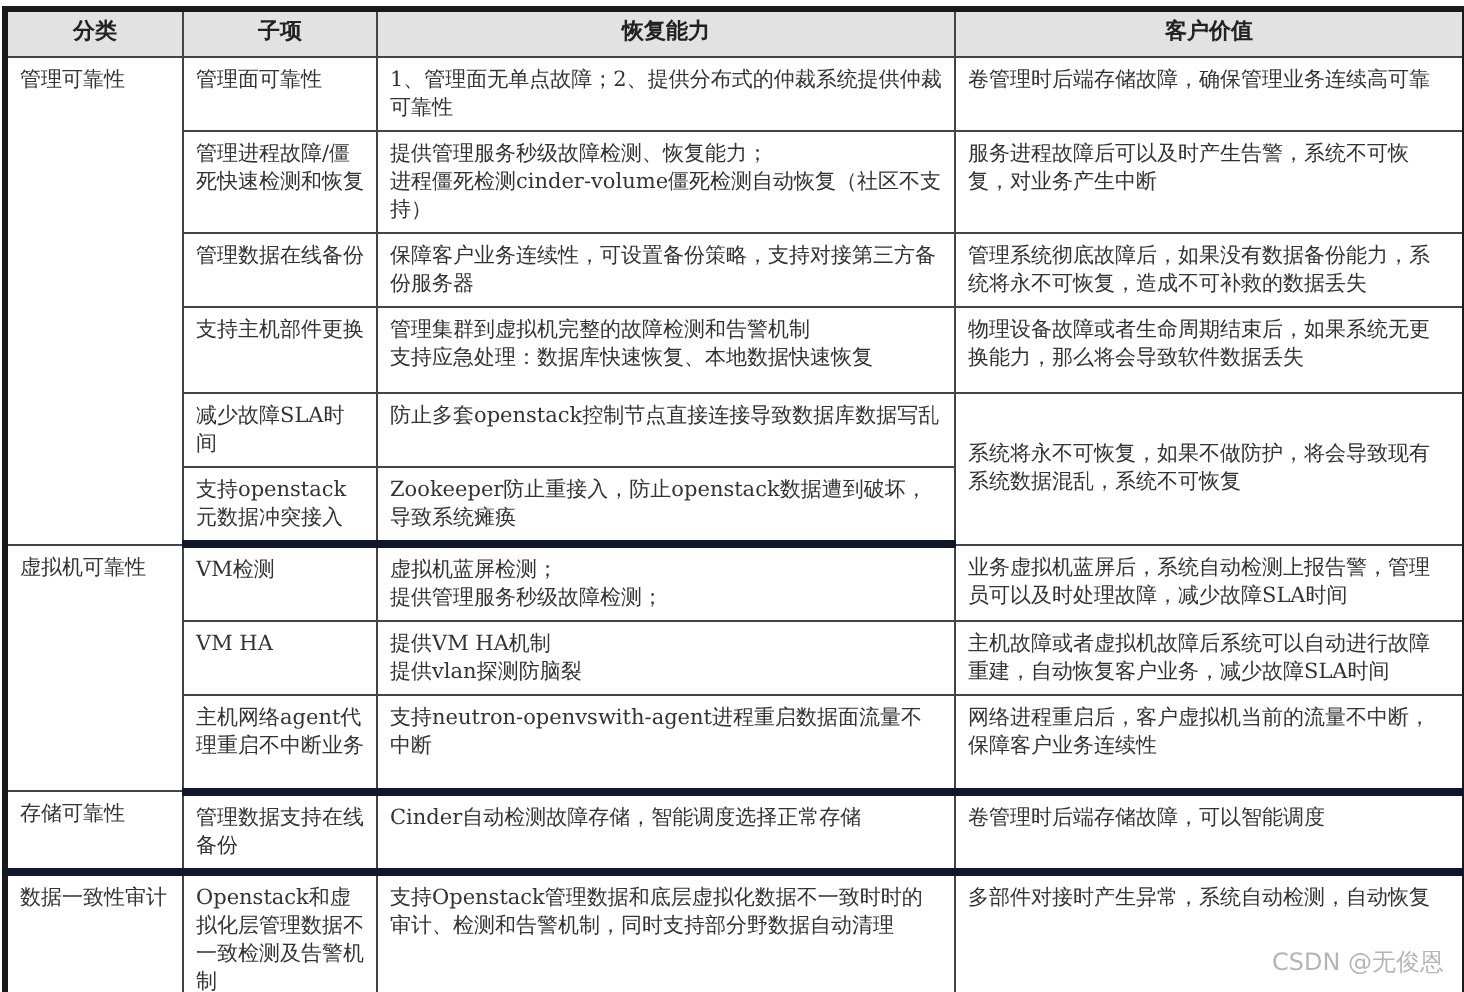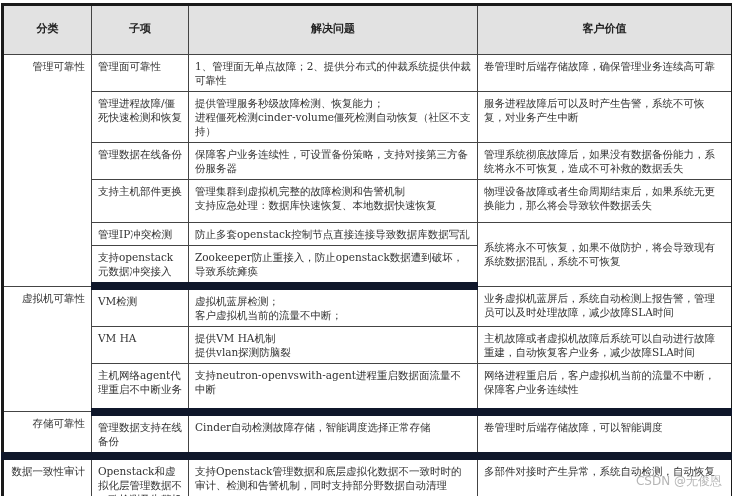--- a/index.html
+++ b/index.html
@@ -6,42 +6,42 @@
   body { width:732px; height:496px; overflow:hidden; position:relative;
          font-family:"DejaVu Serif","Liberation Serif",serif; color:#333; }
   table.tbl {
     position:absolute; left:1px; top:3px;
     width:730px; border-collapse:collapse; table-layout:fixed;
     border:3px solid #1a1a1a;
     font-size:10.5px; line-height:14px;
   }
   .tbl th, .tbl td { border:1px solid #444; vertical-align:top; padding:4px 6px; }
   .tbl th { background:#e2e2e2; font-weight:bold; color:#222; text-align:center;
-            height:16px; padding:16px 6px; font-family:"DejaVu Sans","Liberation Sans",sans-serif; font-size:11px; }
-  .tbl td.cat { text-align:right; }
-  .tbl tr.group-end td { border-bottom:8px solid #0f172a; }
+            height:16px; padding:3px 6px; font-family:"DejaVu Sans","Liberation Sans",sans-serif; font-size:11px; }
+  .tbl td.cat { text-align:left; }
+  .tbl tr.group-end td { border-bottom:4px solid #0f172a; }
   .tbl td .line { display:block; }
   .watermark { position:absolute; right:10px; bottom:6px; font-size:12px; color:rgba(120,120,120,0.55);
                font-family:"DejaVu Sans","Liberation Sans",sans-serif; pointer-events:none; }
 </style>
 </head>
 <body>
 
 <table class="tbl">
   <colgroup>
     <col style="width:89px">
       <col style="width:97px">
       <col style="width:289px">
       <col style="width:255px">
   </colgroup>
   <thead>
     <tr>
       <th>分类</th>
       <th>子项</th>
-      <th>解决问题</th>
+      <th>恢复能力</th>
       <th>客户价值</th>
     </tr>
   </thead>
   <tbody>
 
     <tr style="height:34px">
       <td class="cat" rowspan="6">管理可靠性</td>
       <td>管理面可靠性</td>
       <td>
           <span class="line">1、管理面无单点故障；2、提供分布式的仲裁系统提供仲裁可靠性</span>
@@ -65,39 +65,39 @@
     </tr>
     <tr style="height:43px">
       <td>支持主机部件更换</td>
       <td>
         <span class="line">管理集群到虚拟机完整的故障检测和告警机制</span>
         <span class="line">支持应急处理：数据库快速恢复、本地数据快速恢复</span>
       </td>
       <td>物理设备故障或者生命周期结束后，如果系统无更换能力，那么将会导致软件数据丢失</td>
     </tr>
     <tr style="height:23px">
-      <td>管理IP冲突检测</td>
+      <td>减少故障SLA时间</td>
       <td>
           <span class="line">防止多套openstack控制节点直接连接导致数据库数据写乱</span>
         </td>
       <td rowspan="2" style="vertical-align:middle">系统将永不可恢复，如果不做防护，将会导致现有系统数据混乱，系统不可恢复</td>
     </tr>
     <tr class="group-end" style="height:35px">
       <td>支持openstack元数据冲突接入</td>
       <td>
           <span class="line">Zookeeper防止重接入，防止openstack数据遭到破坏，导致系统瘫痪</span>
         </td>
     </tr>
 
     <tr style="height:37px">
       <td class="cat" rowspan="3">虚拟机可靠性</td>
       <td>VM检测</td>
       <td>
         <span class="line">虚拟机蓝屏检测；</span>
-        <span class="line">客户虚拟机当前的流量不中断；</span>
+        <span class="line">提供管理服务秒级故障检测；</span>
       </td>
       <td>业务虚拟机蓝屏后，系统自动检测上报告警，管理员可以及时处理故障，减少故障SLA时间</td>
     </tr>
     <tr style="height:35px">
       <td>VM HA</td>
       <td>
         <span class="line">提供VM HA机制</span>
         <span class="line">提供vlan探测防脑裂</span>
       </td>
       <td>主机故障或者虚拟机故障后系统可以自动进行故障重建，自动恢复客户业务，减少故障SLA时间</td>

